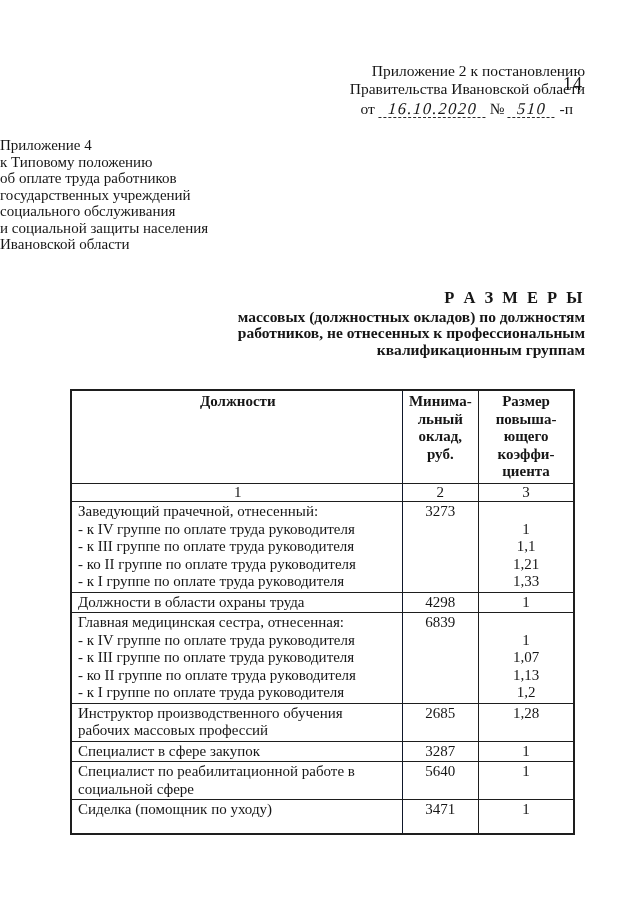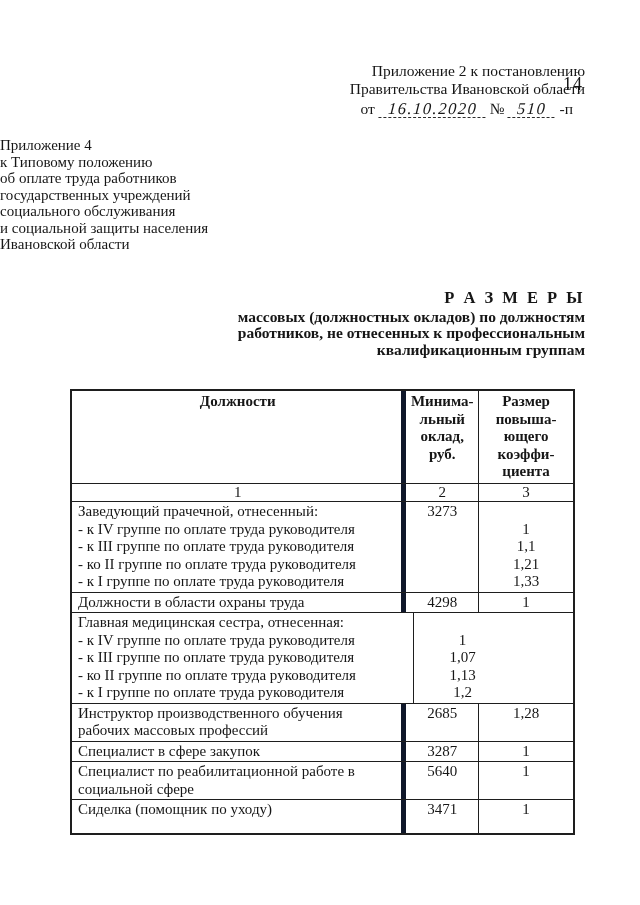--- a/index.html
+++ b/index.html
@@ -60,21 +60,21 @@
     width: 505px;
     border: 2px solid #1e1e1e;
     font-size: 15px;
     line-height: 17.5px;
     box-sizing: border-box;
   }
   .tr { display: flex; }
   .tr + .tr { border-top: 1px solid #1e1e1e; }
   .td { box-sizing: border-box; padding: 1px 4px; }
   .c1 { width: 341px; padding-left: 6px; }
-  .c2 { width: 79px; border-left: 5px solid #0f172a; text-align: center; }
+  .c2 { width: 79px; border-left: 1px solid #0f172a; text-align: center; }
   .c3 { width: 98px; border-left: 1px solid #1e1e1e; text-align: center; }
   .head .td { font-weight: bold; text-align: center; white-space: pre-line; padding-top: 2px; padding-bottom: 2px; }
   .numrow .td { text-align: center; padding-top: 0; padding-bottom: 0; }
   .pline, .cline { min-height: 17.5px; }
   .row-last .c1, .row-last .c2, .row-last .c3 { padding-bottom: 14px; }
 </style>
 </head>
 <body>
 
 <div class="page">
@@ -156,20 +156,21 @@
     </div>
 
     <div class="tr">
       <div class="td c1">
         <div class="pline">Главная медицинская сестра, отнесенная:</div>
         <div class="pline">- к IV группе по оплате труда руководителя</div>
         <div class="pline">- к III группе по оплате труда руководителя</div>
         <div class="pline">- ко II группе по оплате труда руководителя</div>
         <div class="pline">- к I группе по оплате труда руководителя</div>
       </div>
+      <div class="td c2">6839</div>
       <div class="td c3">
         <div class="cline"></div>
         <div class="cline">1</div>
         <div class="cline">1,07</div>
         <div class="cline">1,13</div>
         <div class="cline">1,2</div>
       </div>
     </div>
 
     <div class="tr">

